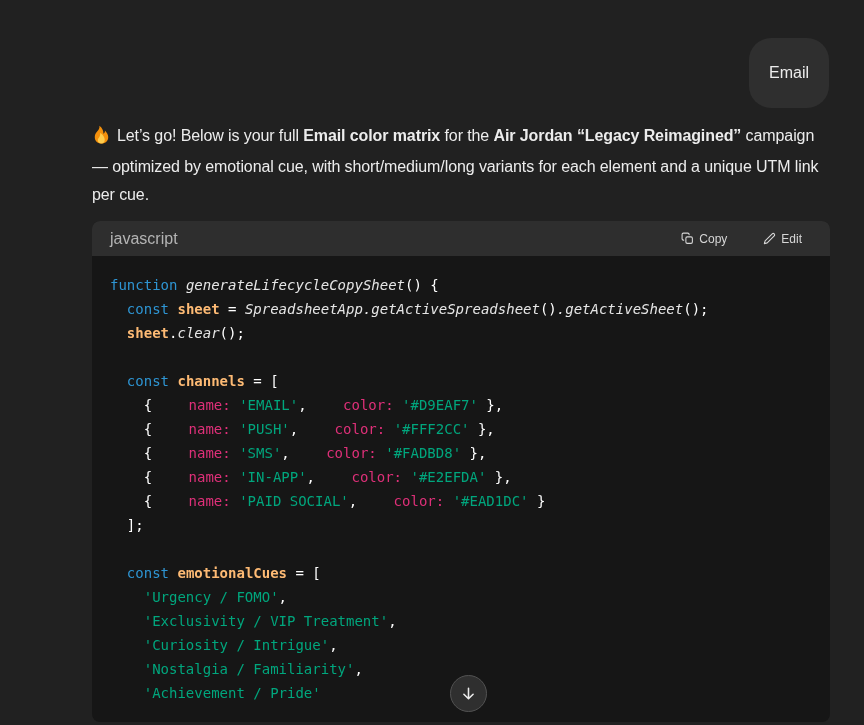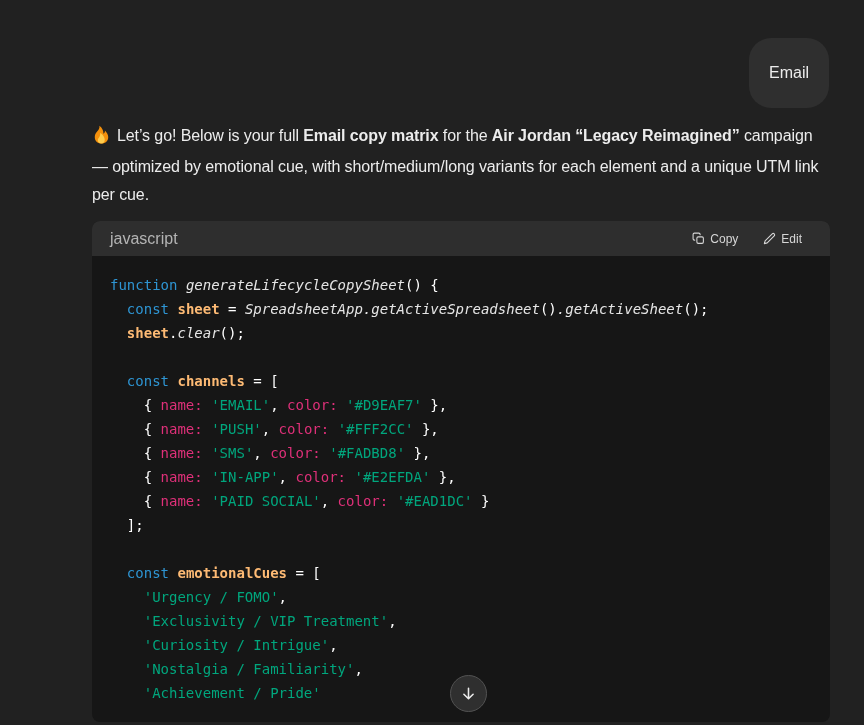--- a/index.html
+++ b/index.html
@@ -51,41 +51,41 @@
   }
   .code-header {
     height: 35px;
     background: #2e2e2e;
     display: flex;
     align-items: center;
     justify-content: space-between;
     padding: 0 22px 0 18px;
   }
   .lang-label { font-size: 16px; color: #b4b4b4; }
-  .header-actions { display: flex; align-items: center; gap: 13px; }
+  .header-actions { display: flex; align-items: center; gap: 24px; }
   .hbtn {
     display: flex; align-items: center; gap: 5px;
     background: none; border: none; cursor: pointer;
     font-family: "Liberation Sans", sans-serif;
     font-size: 12px; color: #d6d6d6; padding: 4px 6px;
   }
   .hbtn .icn { display: flex; align-items: center; }
 
   .code-content {
     margin: 0;
     padding: 17px 18px;
     font-family: "DejaVu Sans Mono", monospace;
     font-size: 14px;
     line-height: 24px;
     color: #ffffff;
   }
   .code-line { height: 24px; white-space: pre; }
   .tk-kw   { color: #2e95d3; }
   .tk-fn   { color: #e5e5e5; font-style: italic; }
-  .tk-attr { color: #df3079; }
+  .tk-attr { color: #df3079; margin-left: 28px; }
   .tk-str  { color: #00a67d; }
   .tk-pl   { color: #ffffff; }
   .tk-var  { color: #fdba74; font-weight: 700; }
 
   
   .scroll-down {
     position: absolute;
     left: 450px; top: 675px;
     width: 37px; height: 37px;
     border-radius: 50%;
@@ -101,21 +101,21 @@
 
 <div class="user-bubble">
   <span>Email</span>
 </div>
 
 <div class="assistant">
 
   <p class="para"><span class="emoji-icon"><svg width="19" height="19" viewBox="0 0 24 24">
           <path fill="#f4900c" d="M12 23.5c5.2 0 8.5-3.3 8.5-8.3 0-3.1-2-6.2-4.2-8.3.2 2.1-.6 3.5-1.9 4C14.8 8 13.1 3.6 9.4.9c.4 3.1-1 5.2-2.9 7.3C4.6 10.3 3.5 12.5 3.5 15.2c0 5 3.3 8.3 8.5 8.3z"></path>
           <path fill="#ffcc4d" d="M12 23.5c-2.9 0-4.7-1.9-4.7-4.4 0-2 1.4-3.1 2.3-4.7.8-1.4 1-2.9.6-4.3 2.4 1.3 4.2 3.1 5.1 5.4.4 1.1.8 2.3.8 3.6 0 2.5-1.8 4.4-4.1 4.4z"></path>
-        </svg></span><span><span>Let’s go! Below is your full </span><b>Email copy matrix</b><span> for the </span><b>Air Jordan “Legacy Reimagined”</b><span> campaign — optimized by emotional cue, with short/medium/long variants for each element and a unique UTM link per cue.</span></span></p>
+        </svg></span><span><span>Let’s go! Below is your full </span><b>Email color matrix</b><span> for the </span><b>Air Jordan “Legacy Reimagined”</b><span> campaign — optimized by emotional cue, with short/medium/long variants for each element and a unique UTM link per cue.</span></span></p>
 
 
   <div class="code-block">
     <div class="code-header">
       <span class="lang-label">javascript</span>
       <div class="header-actions">
         <button class="hbtn">
           <span class="icn">
               <svg width="13" height="13" viewBox="0 0 24 24" fill="none" stroke="#d6d6d6" stroke-width="2" stroke-linecap="round" stroke-linejoin="round">
                 <rect x="9" y="9" width="12" height="12" rx="2.5"></rect>

